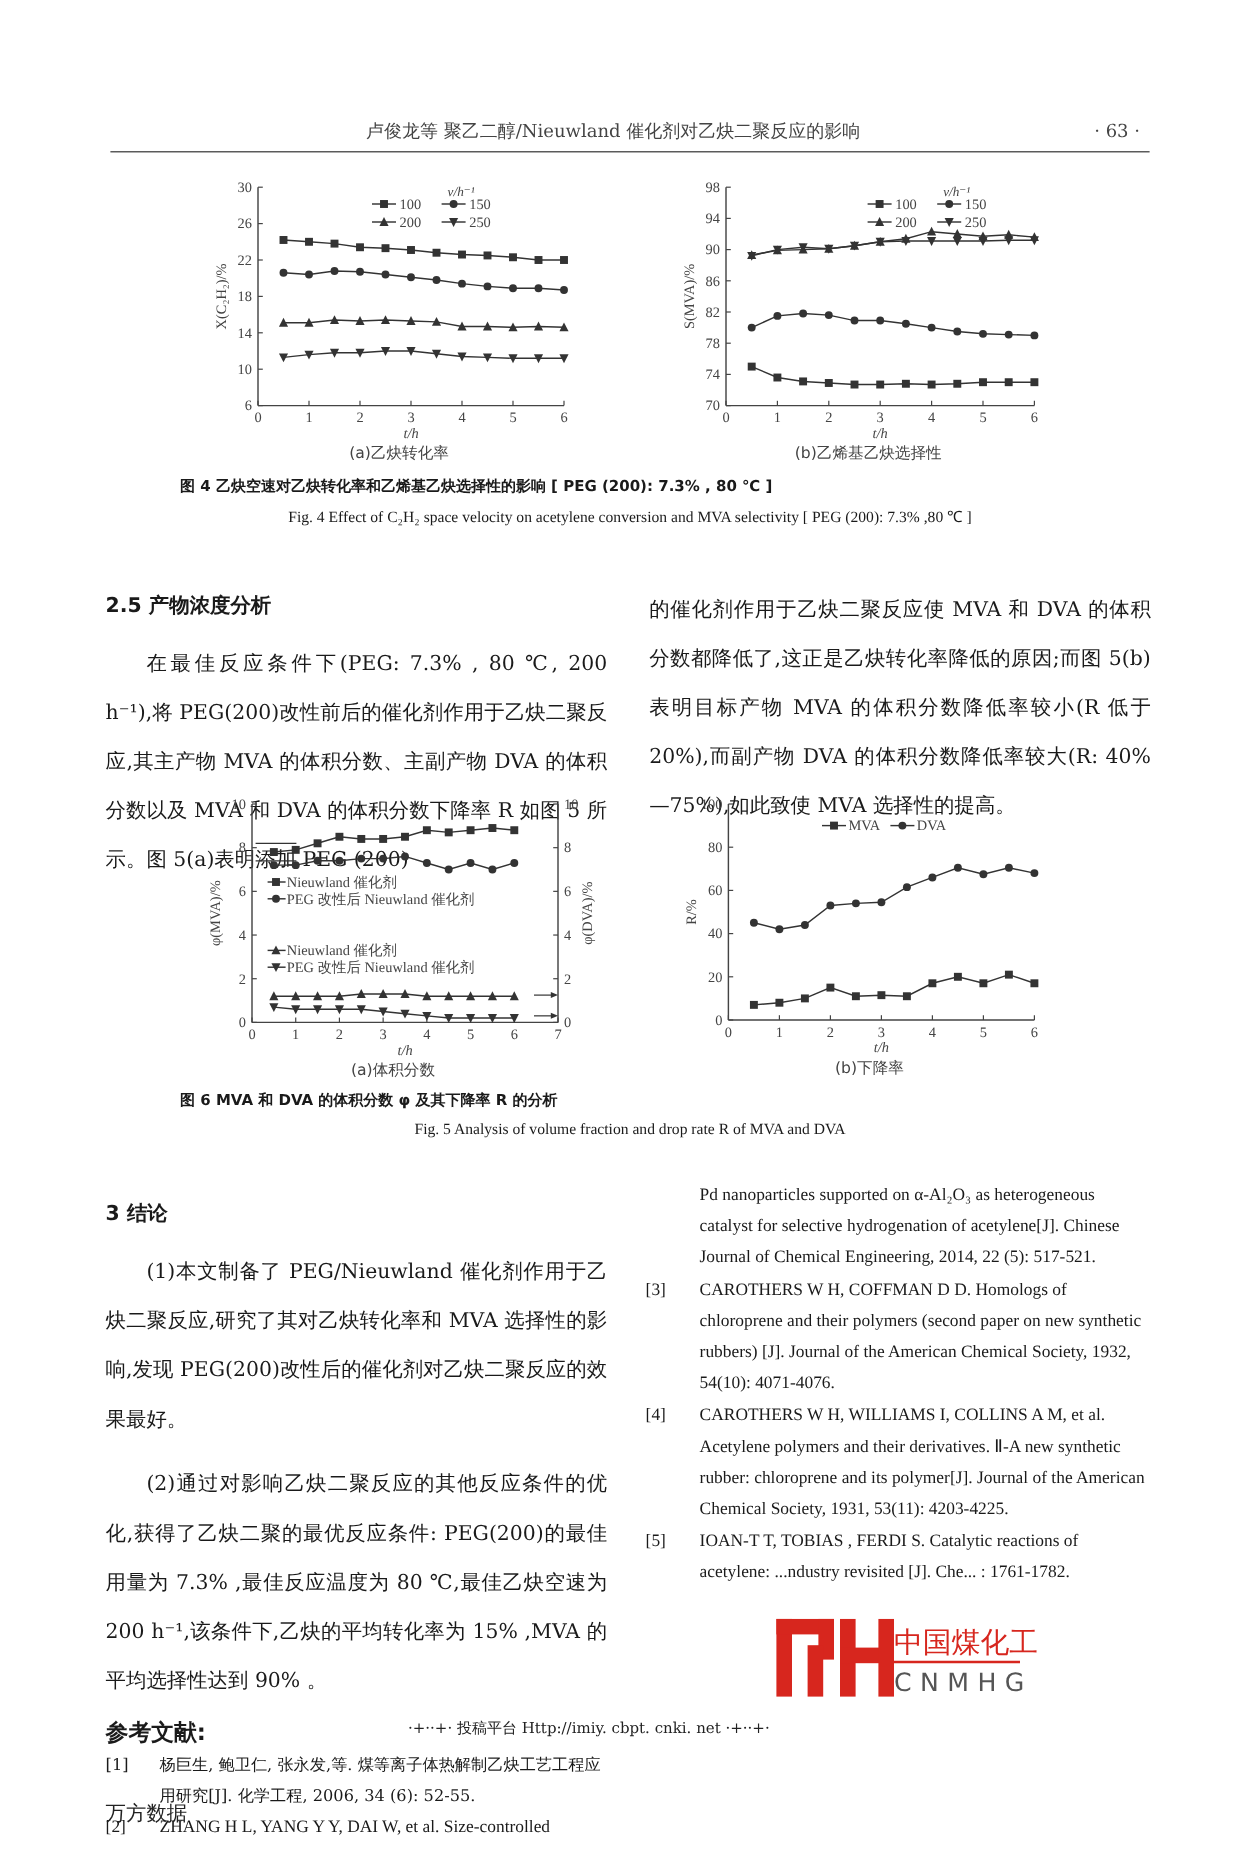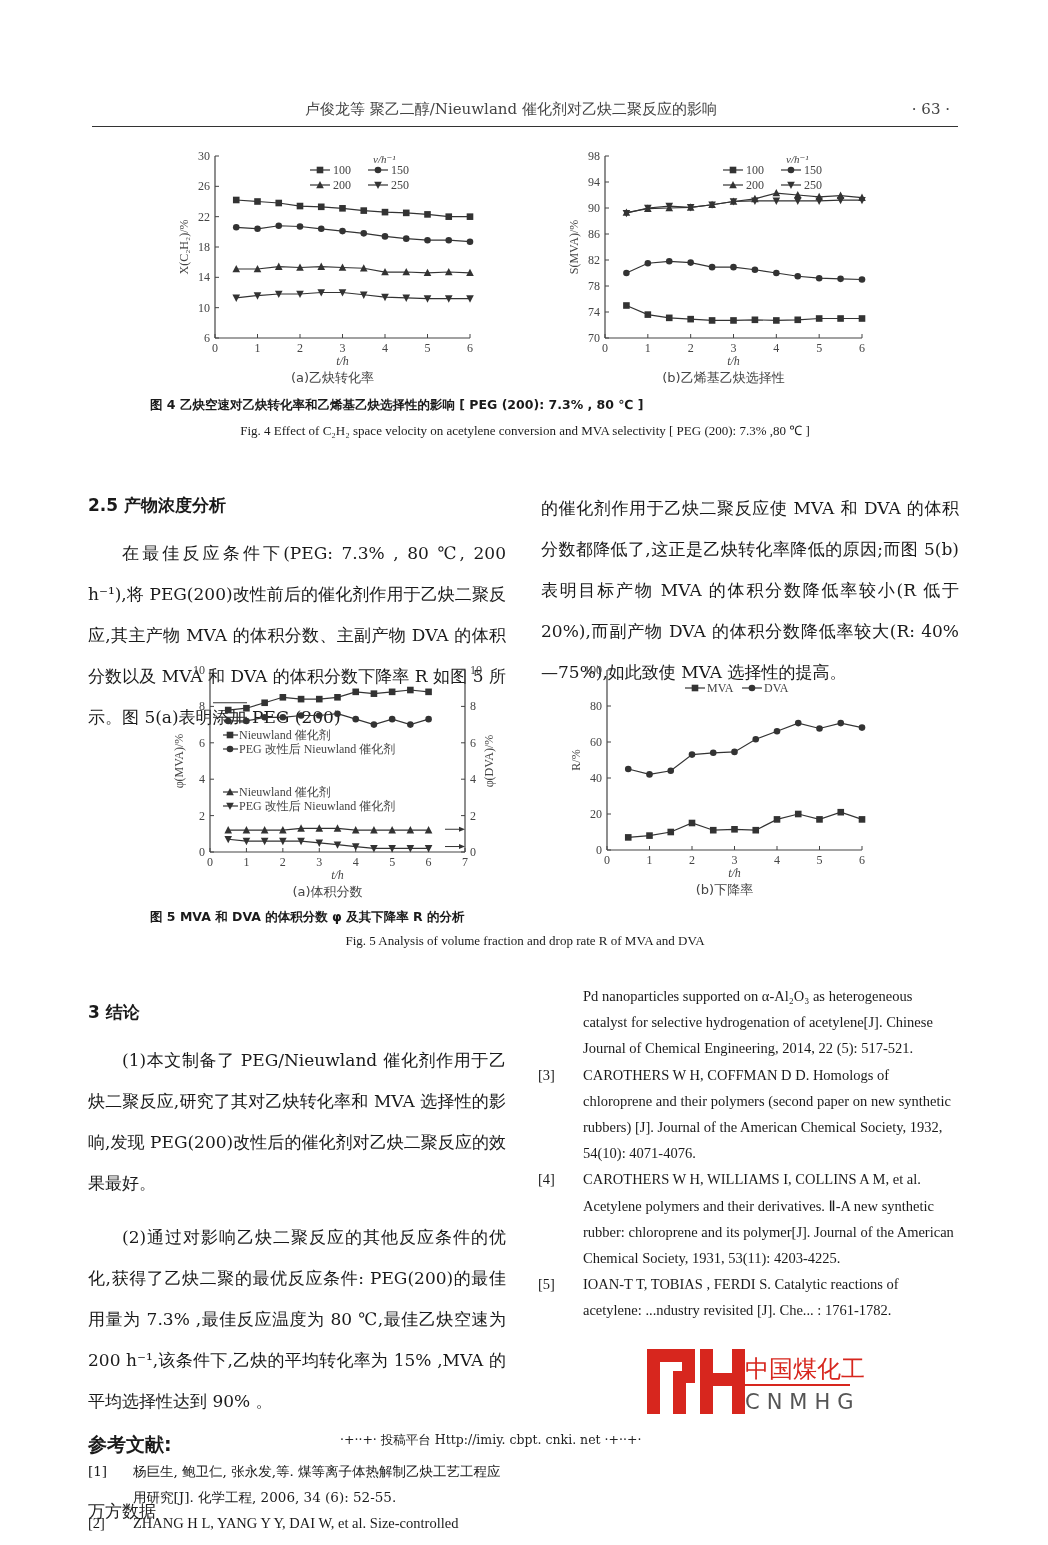--- a/index.html
+++ b/index.html
@@ -468,21 +468,21 @@
         <line x1="130" y1="33" x2="150" y2="33" stroke="#333" stroke-width="1.2"></line>
         <rect x="136.7" y="29.7" width="6.6" height="6.6" fill="#333"></rect>
         <text x="152" y="37" font-size="12">MVA</text>
         <line x1="187" y1="33" x2="207" y2="33" stroke="#333" stroke-width="1.2"></line>
         <circle cx="197" cy="33" r="3.3" fill="#333"></circle>
         <text x="209" y="37" font-size="12">DVA</text>
       </g>
     </g>
   </svg>
 
-<div class="abs caption-cn" style="left:150px;top:909px;width:750px">图 5   MVA 和 DVA 的体积分数 φ 及其下降率 R 的分析</div>
+<div class="abs caption-cn" style="left:150px;top:909px;width:750px">图 6   MVA 和 DVA 的体积分数 φ 及其下降率 R 的分析</div>
 <div class="abs caption-en" style="left:150px;top:933px;width:750px">Fig. 5    Analysis of volume fraction and drop rate R of MVA and DVA</div>
 
 <div class="abs" style="left:88px;top:982px;width:418px">
   <div class="sec-head" style="line-height:29px">3   结论</div>
   <div class="para indent">(1)本文制备了 PEG/Nieuwland 催化剂作用于乙炔二聚反应,研究了其对乙炔转化率和 MVA 选择性的影响,发现 PEG(200)改性后的催化剂对乙炔二聚反应的效果最好。</div>
   <div class="para indent">(2)通过对影响乙炔二聚反应的其他反应条件的优化,获得了乙炔二聚的最优反应条件: PEG(200)的最佳用量为 7.3% ,最佳反应温度为 80 ℃,最佳乙炔空速为 200 h⁻¹,该条件下,乙炔的平均转化率为 15% ,MVA 的平均选择性达到 90% 。</div>
   <div class="sec-head" style="margin-top:8px;font-size:19px;line-height:28px">参考文献:</div>
   <div class="ref cn">
     <span class="num">[1]</span>
     <span>杨巨生, 鲍卫仁, 张永发,等. 煤等离子体热解制乙炔工艺工程应用研究[J]. 化学工程, 2006, 34 (6): 52-55.</span>

